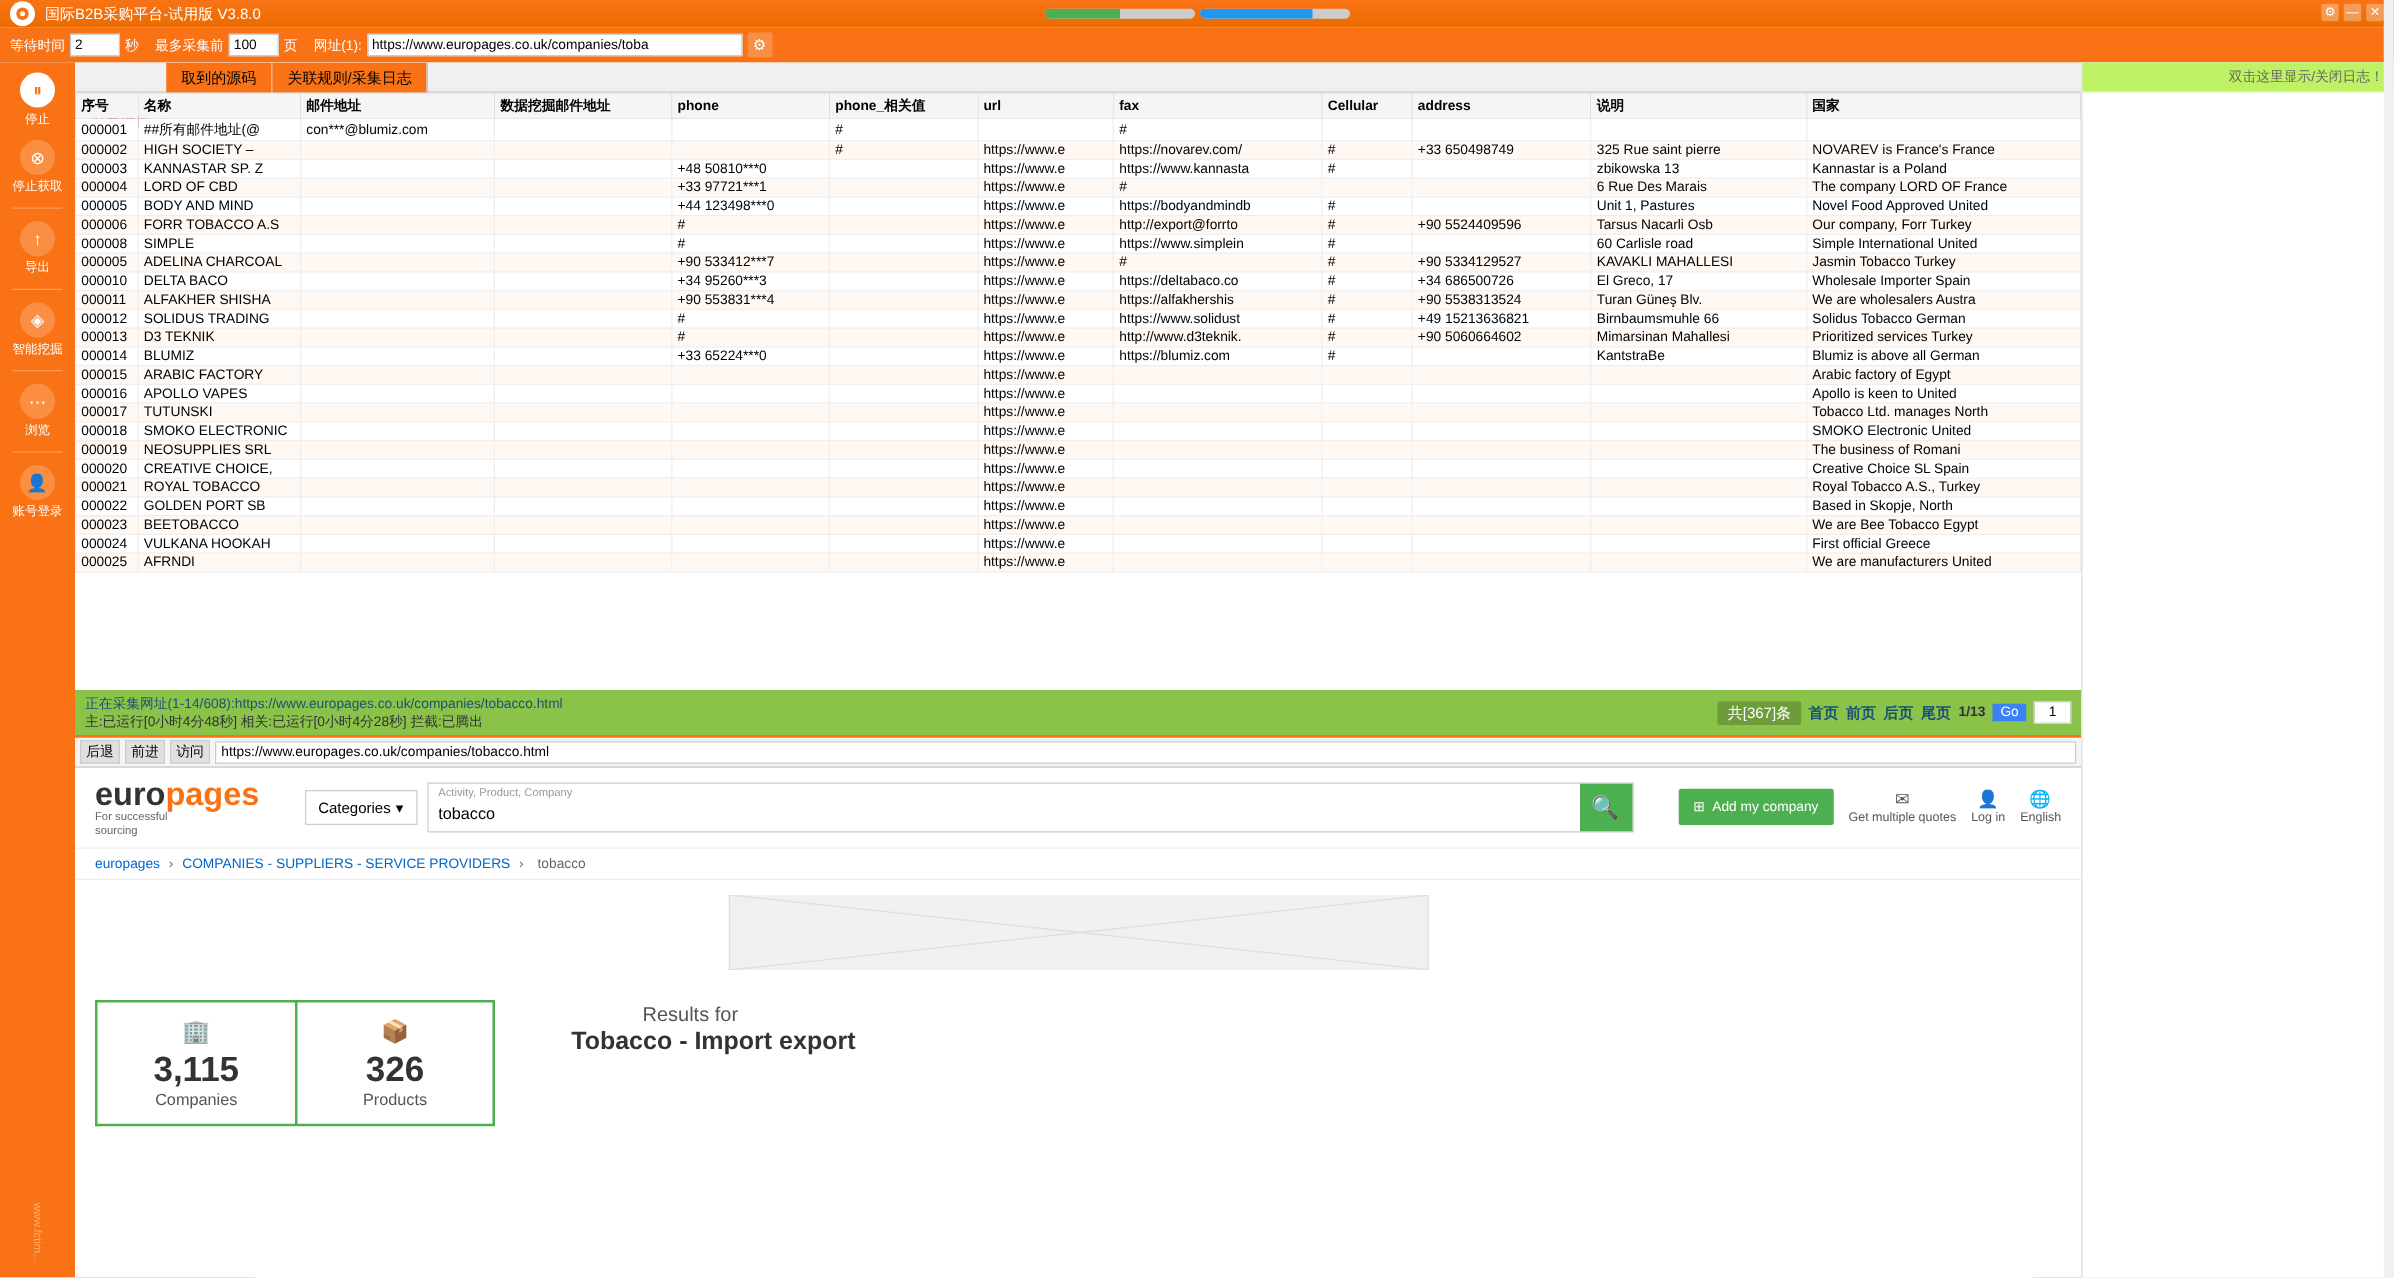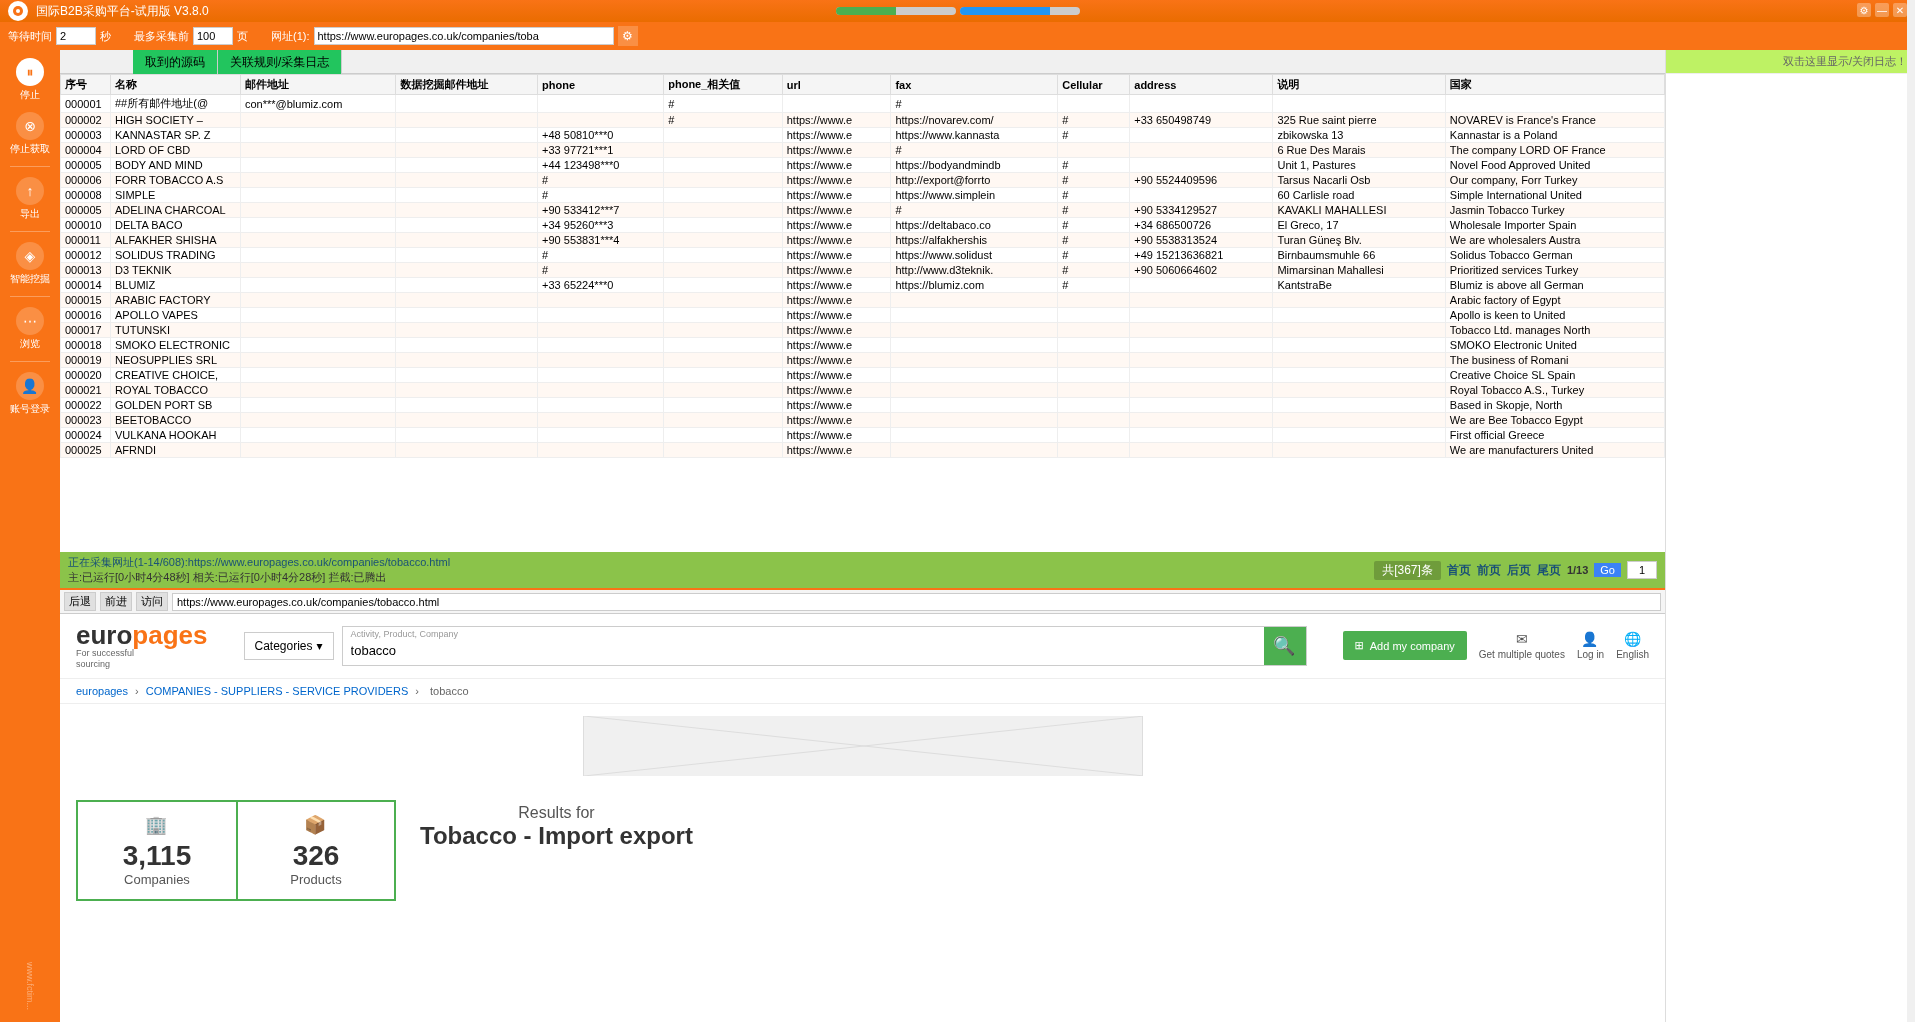--- a/index.html
+++ b/index.html
@@ -26,21 +26,21 @@
     #titlebar .prog-bar2 { width: 120px; height: 8px; background: #ccc; border-radius: 4px; overflow: hidden; }
     #titlebar .prog-fill2 { height: 100%; background: #2196f3; width: 75%; }
 
     
     #toolbar {
       background: #f97316;
       height: 28px;
       display: flex;
       align-items: center;
       padding: 0 8px;
-      gap: 23px;
+      gap: 13px;
       color: white;
       font-size: 12px;
     }
     .toolbar-group { display: flex; align-items: center; gap: 4px; }
     .toolbar-label { color: white; font-size: 11px; white-space: nowrap; }
     .toolbar-input { height: 18px; width: 40px; font-size: 11px; border: 1px solid #ccc; padding: 0 3px; }
     .toolbar-url { height: 18px; width: 300px; font-size: 11px; border: 1px solid #ccc; padding: 0 3px; }
     .toolbar-icon-btn { width: 20px; height: 20px; background: rgba(255,255,255,0.2); border: none; cursor: pointer; color: white; font-size: 12px; display: flex; align-items: center; justify-content: center; }
 
     
@@ -93,21 +93,21 @@
       height: 24px;
     }
     .tab {
       padding: 0 12px;
       height: 24px;
       display: flex;
       align-items: center;
       cursor: pointer;
       font-size: 12px;
       border-right: 1px solid #ccc;
-      background: #22c55e;
+      background: #f97316;
     }
     .tab.active { background: white; color: #be185d; font-weight: bold; margin-top: 36px; }
 
     
     #data-table-container {
       flex: 1;
       overflow: auto;
     }
     #data-table {
       width: 100%;
@@ -196,21 +196,21 @@
 
     .ep-body { padding: 12px 16px; display: flex; flex-direction: column; gap: 16px; }
     .ep-banner { width: 560px; height: 60px; background: #f0f0f0; border: 1px solid #ddd; margin: 0 auto; display: flex; align-items: center; justify-content: center; color: #999; font-size: 12px; }
 
     .ep-stats { display: flex; gap: 0; margin-top: 8px; }
     .ep-stat-box { border: 2px solid #4caf50; padding: 12px 24px; text-align: center; min-width: 160px; }
     .ep-stat-box:first-child { border-right: none; }
     .ep-stat-num { font-size: 28px; font-weight: bold; color: #333; }
     .ep-stat-label { font-size: 13px; color: #555; }
     .ep-results-label { text-align: center; font-size: 16px; color: #555; }
-    .ep-results-title { text-align: center; font-size: 24px; font-weight: bold; color: #333; }
+    .ep-results-title { text-align: center; font-size: 20px; font-weight: bold; color: #333; margin-left: 37px; }
 
     
     #right-panel {
       width: 250px;
       background: white;
       border-left: 1px solid #ddd;
       display: flex;
       flex-direction: column;
     }
     #right-hint {

